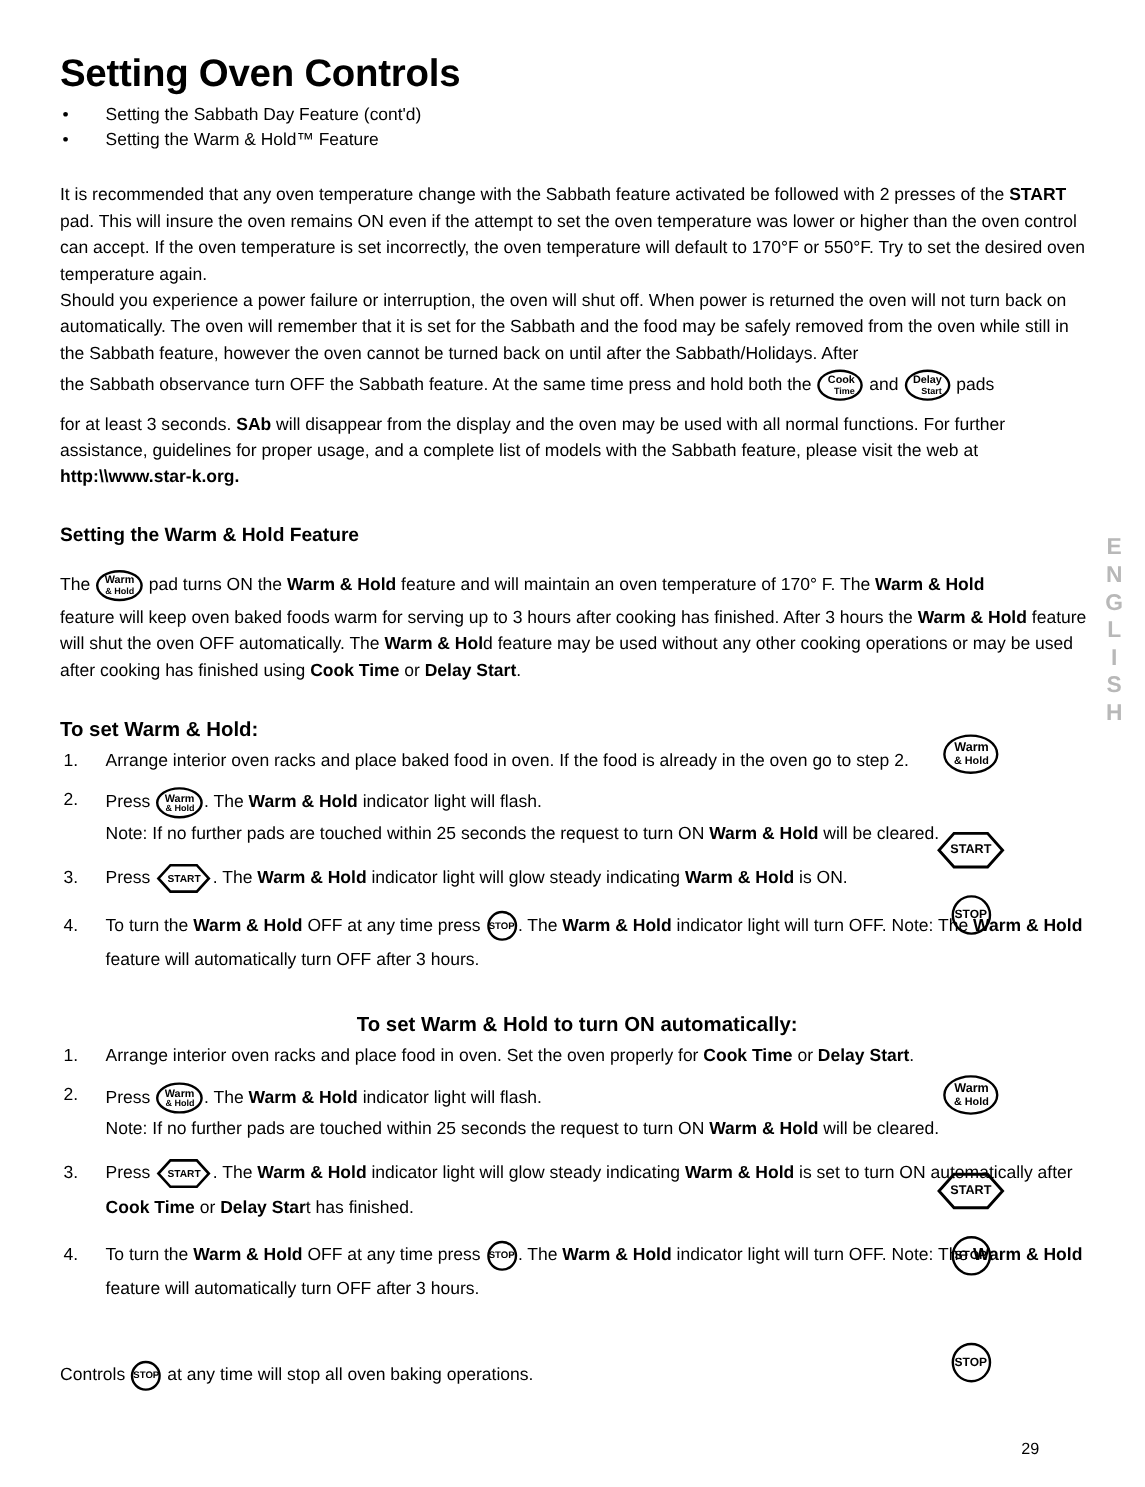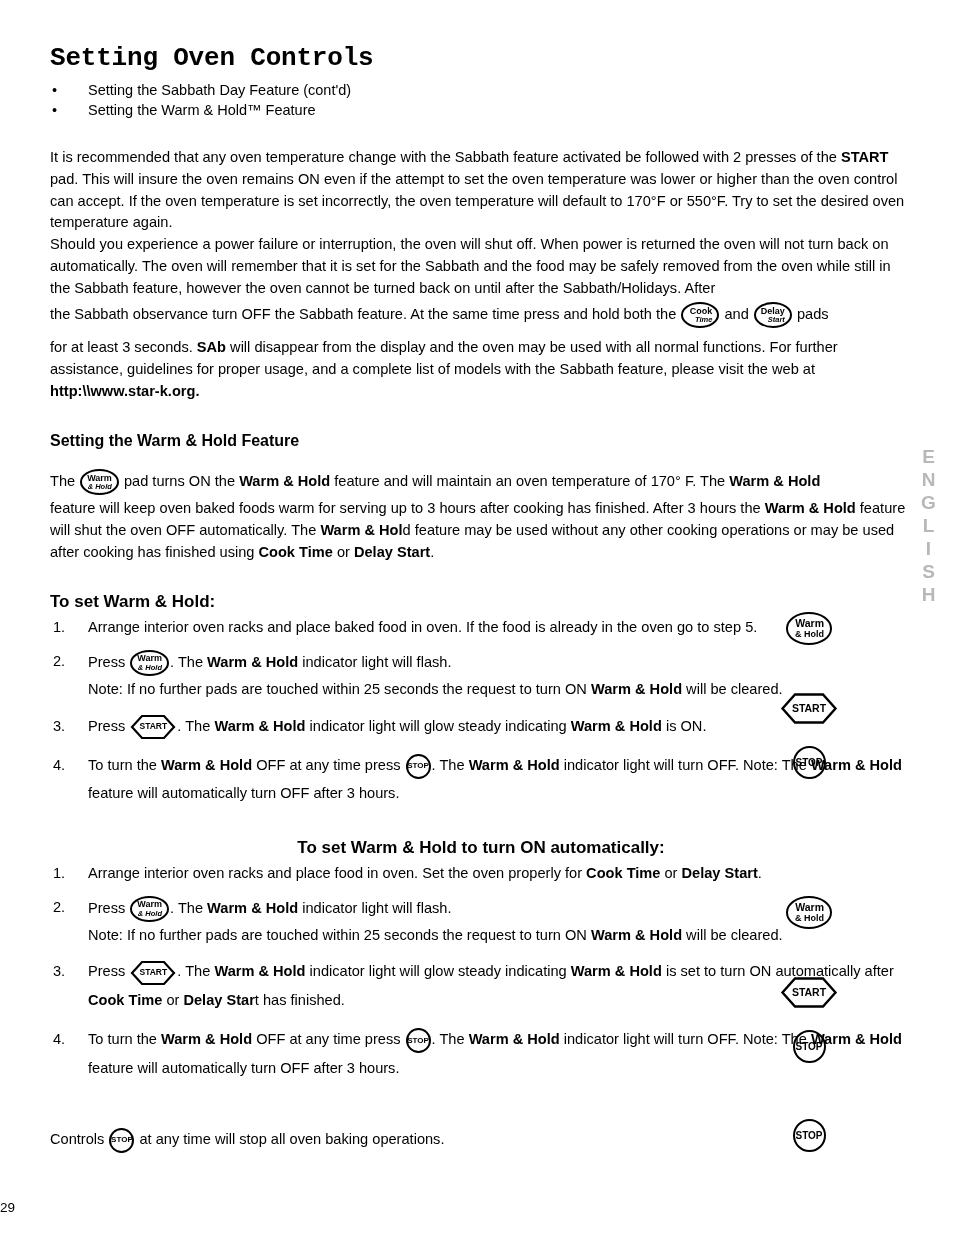--- a/index.html
+++ b/index.html
@@ -22,26 +22,25 @@
 
   .content {
     position: absolute;
     left: 50px;
     top: 44px;
     width: 862px;
   }
 
   
   .page-title {
-    font-size: 26px;
+    font-size: 32px;
     font-weight: bold;
     letter-spacing: -0.2px;
     margin: 0 0 7px 0;
     line-height: 1.1;
-    font-family: Liberation Mono, monospace;
   }
   .bullet-list { margin: 0 0 0 0; padding: 0; list-style: none; }
   .bullet-list li {
     font-size: 14.5px;
     line-height: 1.42;
     padding-left: 38px;
     position: relative;
   }
   .bullet-list li .bullet-dot {
     position: absolute;
@@ -112,21 +111,21 @@
   .pad-oval .l1, .pad-oval .l2 { display: block; }
 
   
   .pad-inline.pad-oval {
     font-size: 8.5px;
     min-width: 38px;
     padding: 2.5px 5px;
     margin: 0 1px;
   }
   .pad-inline.pad-oval .l1 { font-size: 9px; }
-  .pad-inline.pad-oval .l2 { font-size: 7.5px; margin-top: 0.5px; font-style: italic; }
+  .pad-inline.pad-oval .l2 { font-size: 7.5px; margin-top: 0.5px; }
 
   
   .pad-margin.pad-oval {
     font-size: 10px;
     min-width: 46px;
     padding: 4px 6px;
   }
   .pad-margin.pad-oval .l1 { font-size: 10.5px; }
   .pad-margin.pad-oval .l2 { font-size: 9px; margin-top: 1px; }
 
@@ -194,21 +193,21 @@
     text-orientation: upright;
     line-height: 1;
   }
 
   
   .page-number {
     position: absolute;
     left: 0;
     top: 1200px;
     width: 866px;
-    text-align: left;
+    text-align: right;
     font-size: 13.5px;
   }
 </style>
 </head>
 <body>
 
 <div class="page">
 
   <div class="content">
 
@@ -240,21 +239,21 @@
     <p class="body" style="margin-top:17px; line-height:2.0;"><span>The </span><span class="pad pad-inline pad-oval"><span class="l1">Warm</span><span class="l2">&amp; Hold</span></span><span> pad turns ON the </span><span class="b">Warm &amp; Hold</span><span> feature and will maintain an oven temperature of 170° F. The </span><span class="b">Warm &amp; Hold</span></p>
 
     <p class="body" style="margin-top:2px;"><span> feature will keep oven baked foods warm for serving up to 3 hours after cooking has finished. After 3 hours the </span><span class="b">Warm &amp; Hold</span><span> feature will shut the oven OFF automatically. The </span><span class="b">Warm &amp; Hol</span><span>d feature may be used without any other cooking operations or may be used after cooking has finished using </span><span class="b">Cook Time</span><span> or </span><span class="b">Delay Start</span><span>.</span></p>
 
     <h3 class="proc-head" style="margin-top:28px;">To set Warm &amp; Hold:</h3>
 
     <ol class="steps">
 
       <li>
         <span class="num">1.</span>
-        <span>Arrange interior oven racks and place baked food in oven. If the food is already in the oven go to step 5.</span>
+        <span>Arrange interior oven racks and place baked food in oven. If the food is already in the oven go to step 2.</span>
       </li>
 
       <li>
         <span class="num">2.</span><span>Press </span><span class="pad pad-inline pad-oval"><span class="l1">Warm</span><span class="l2">&amp; Hold</span></span><span>. The </span><span class="b">Warm &amp; Hold</span><span> indicator light will flash.</span>
         <span class="note-line"><span>Note: If no further pads are touched within 25 seconds the request to turn ON </span><span class="b">Warm &amp; Hold</span><span> will be cleared.</span></span>
       </li>
 
       <li style="line-height:1.95;">
         <span class="num">3.</span><span>Press </span><span class="pad pad-inline pad-hex">
             <svg class="hex-svg" viewBox="0 0 46 26" preserveAspectRatio="none">

